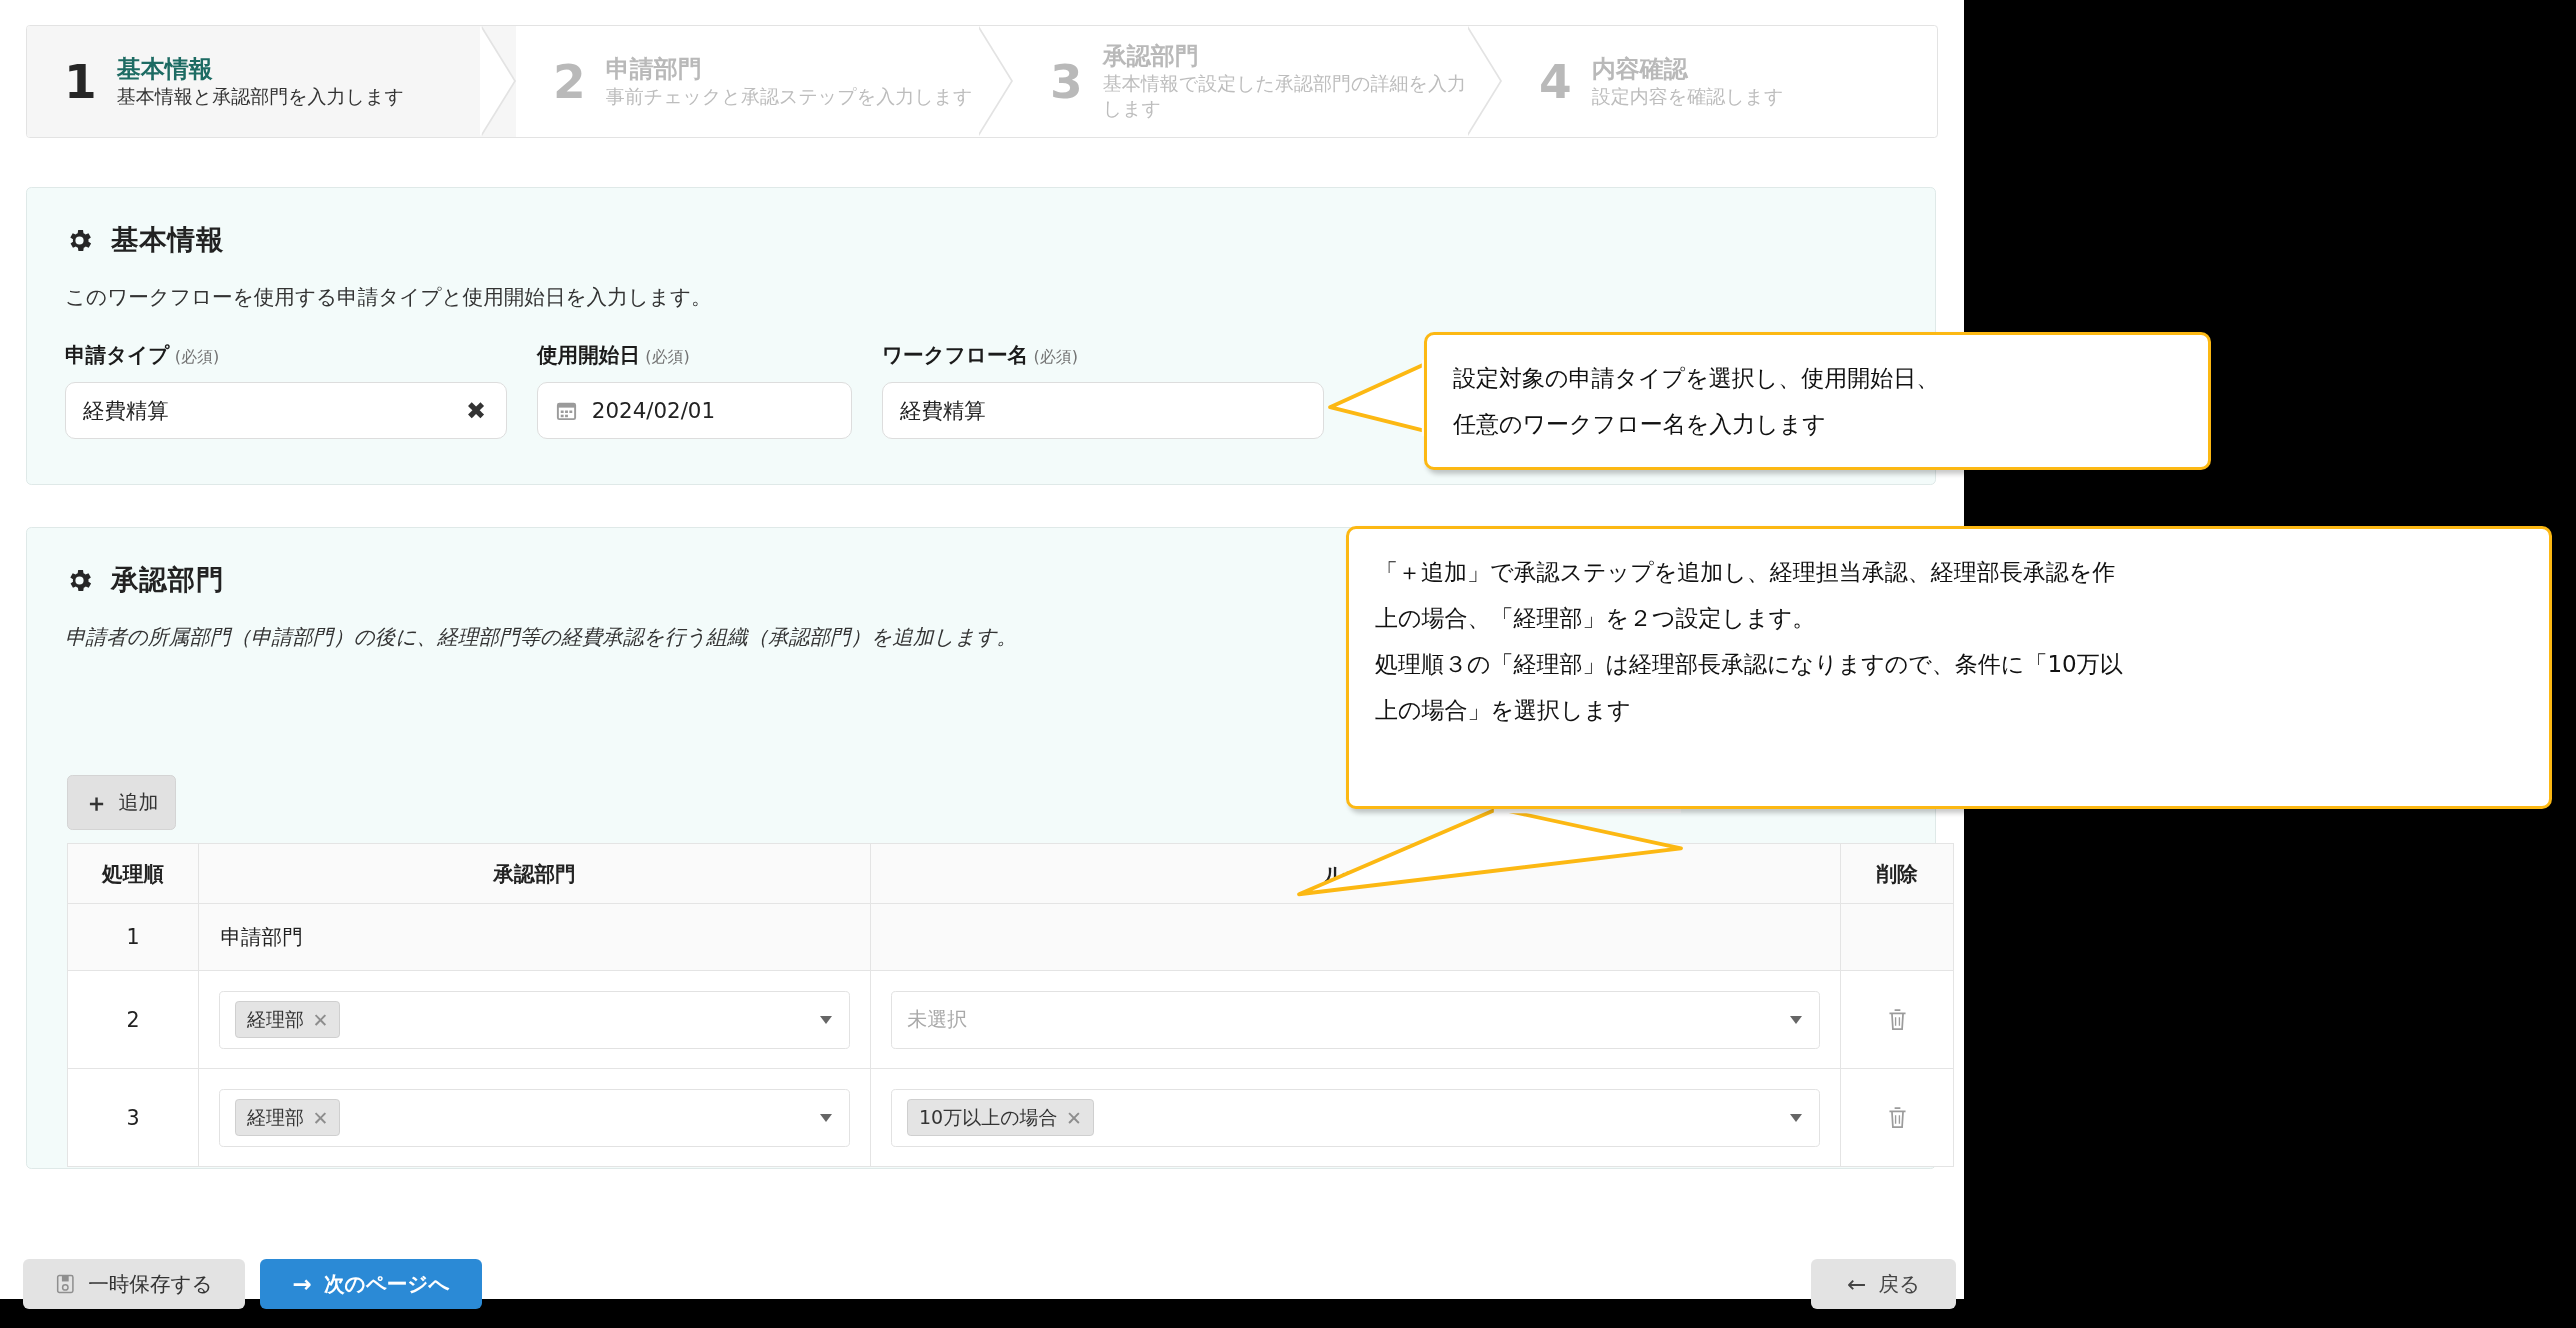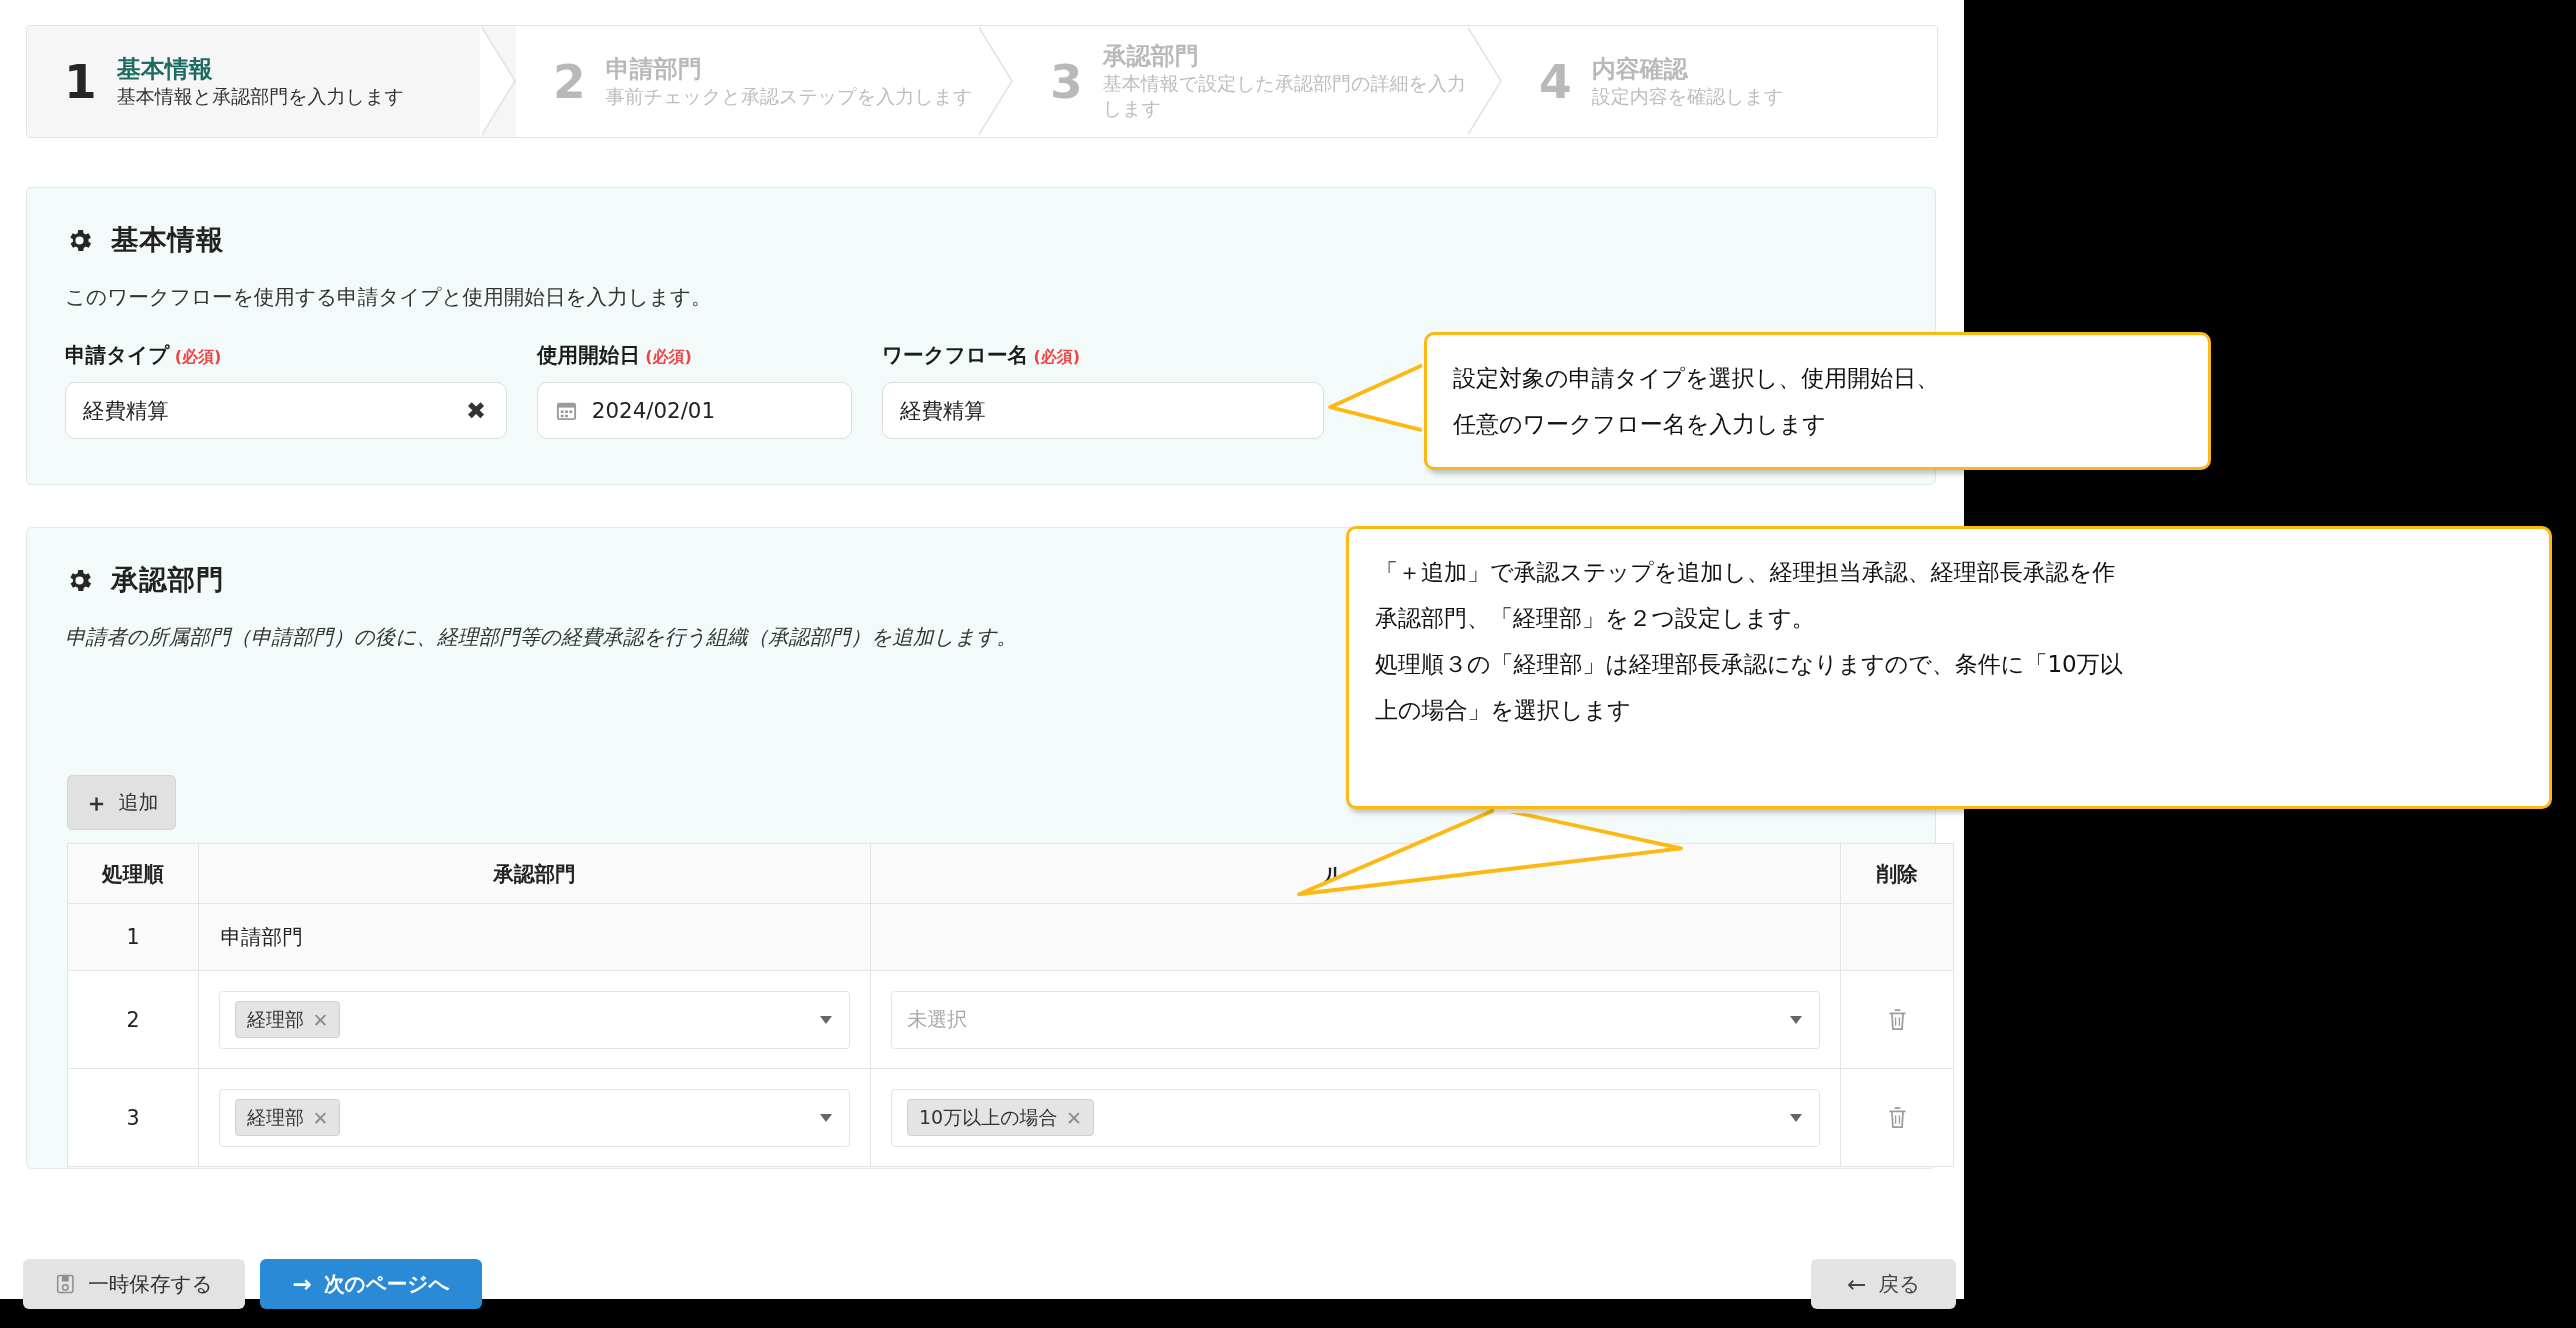--- a/index.html
+++ b/index.html
@@ -76,21 +76,21 @@
   }
   .panel-sub .sub2{display:block;font-style:italic;}
 
   
   .form-row{display:flex;padding:27.5px 0 0 38px;gap:0;}
   .field{display:flex;flex-direction:column;}
   .field.f1{width:472px;}
   .field.f2{width:345px;}
   .field.f3{width:458px;}
   .flabel{font-size:20.6px;font-weight:700;color:#1b1b1b;margin-bottom:13px;}
-  .req{color:#ef4444;font-size:16px;font-weight:700;margin-left:5.3px;}
+  .req{color:#737373;font-size:16px;font-weight:400;margin-left:5.3px;}
   .ctrl{
     height:57px;background:#fff;border:0.8px solid #ddd;border-radius:10px;
     display:flex;align-items:center;box-sizing:border-box;
     padding:0 17px;position:relative;
   }
   .ctrl.c1{width:442px;}
   .ctrl.c2{width:315px;}
   .ctrl.c3{width:442px;}
   .ctrl-val{font-size:21.4px;color:#222;}
   .ctrl-x{
@@ -412,17 +412,17 @@
   <p>任意のワークフロー名を入力します</p>
 </div>
 
 <svg class="tail t2" viewBox="0 0 500 200">
   <polygon points="0,190 260,78 500,130" fill="#ffffff" stroke="#fcb813" stroke-width="5" stroke-linejoin="round"></polygon>
   <rect x="255" y="0" width="245" height="84" fill="#ffffff"></rect>
 </svg>
 
 <div class="callout co2">
   <p>「＋追加」で承認ステップを追加し、経理担当承認、経理部長承認を作</p>
-  <p>承認部門、「経理部」を２つ設定します。</p>
+  <p>上の場合、「経理部」を２つ設定します。</p>
   <p>処理順３の「経理部」は経理部長承認になりますので、条件に「10万以</p>
   <p>上の場合」を選択します</p>
 </div>
 
 
 </body></html>

